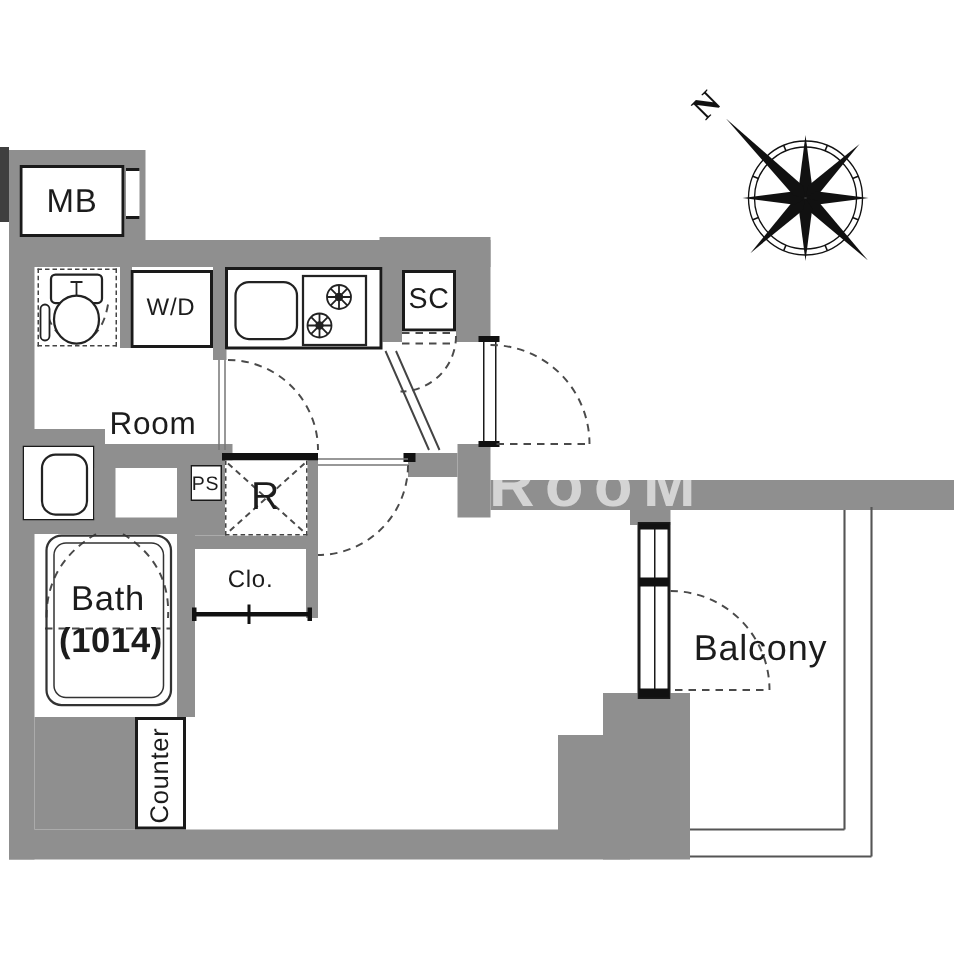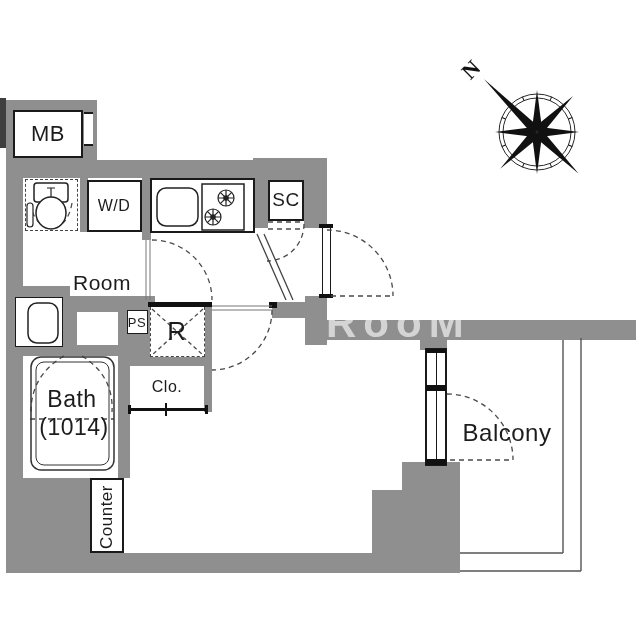--- a/index.html
+++ b/index.html
@@ -163,18 +163,18 @@
   </svg>
 
   <div class="label" style="left:48px;top:134px;font-size:22px;">MB</div>
   <div class="label" style="left:114px;top:206px;font-size:16px;">W/D</div>
   <div class="label" style="left:102px;top:283px;font-size:21px;">Room</div>
   <div class="label" style="left:286px;top:200px;font-size:19px;">SC</div>
   <div class="label" style="left:137px;top:322px;font-size:13px;">PS</div>
   <div class="label" style="left:177px;top:331px;font-size:26px;">R</div>
   <div class="label" style="left:167px;top:387px;font-size:16px;">Clo.</div>
   <div class="label" style="left:72px;top:399px;font-size:23px;">Bath</div>
-  <div class="label" style="left:74px;top:427px;font-size:23px;">(1014)</div>
+  <div class="label" style="left:74px;top:427px;font-size:23px;font-weight:bold;">(1014)</div>
   <div class="label" style="left:507px;top:433px;font-size:24px;">Balcony</div>
   <div class="label vert" style="left:107px;top:517px;font-size:17px;">Counter</div>
 
   <div id="watermark">RooM</div>
 </div>
 
 </body></html>

